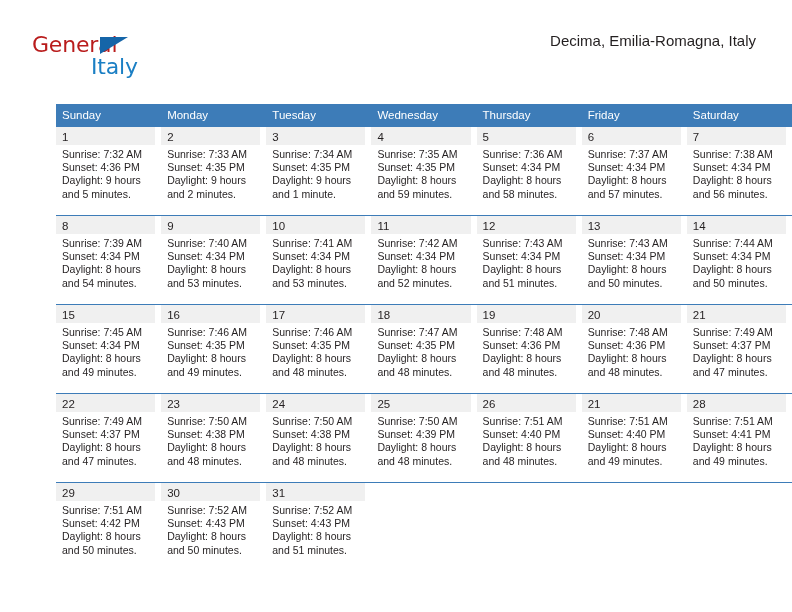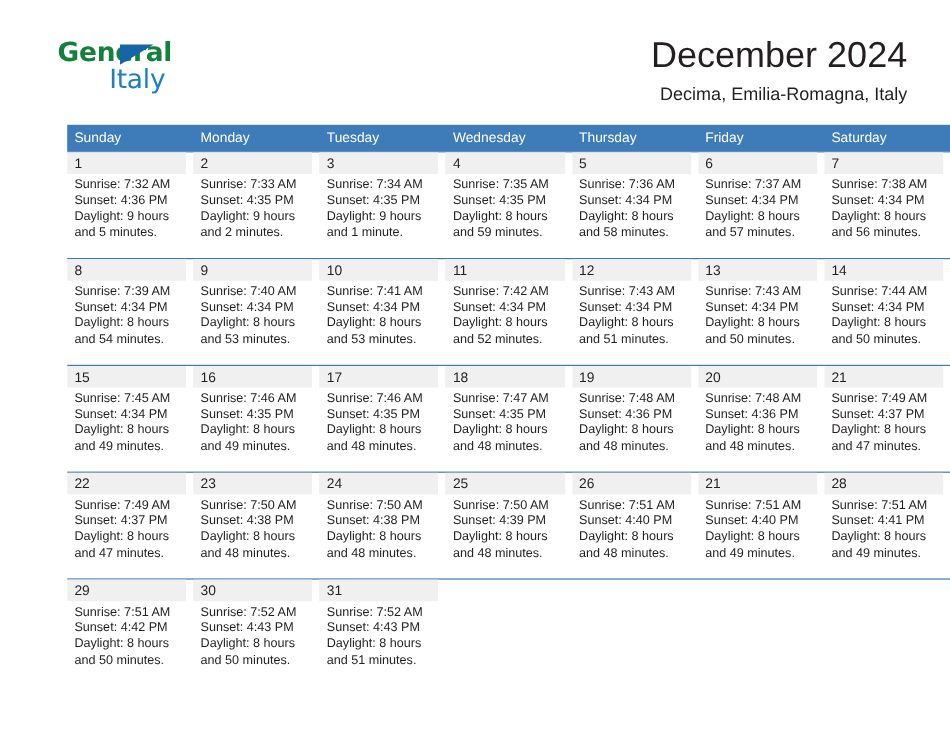--- a/index.html
+++ b/index.html
@@ -30,27 +30,26 @@
   }
   .logo {
     position: absolute;
     left: 32px;
     top: 32px;
     width: 160px;
     height: 52px;
   }
   .logo-general {
     position: absolute;
-    left: 16px;
+    left: 0;
     top: 0;
     font-size: 22px;
     letter-spacing: -0.2px;
-    color: #15803d;
+    color: #b91c1c;
     font-family: "DejaVu Sans", sans-serif;
-    font-weight: bold;
   }
   .logo-tri {
     position: absolute;
     left: 68px;
     top: 5px;
     width: 0;
     height: 0;
     border-left: 28px solid #1565a8;
     border-bottom: 17px solid transparent;
   }
@@ -153,21 +152,20 @@
 
   <div class="topbar">
 
     <div class="logo">
       <span class="logo-general">General</span>
       <span class="logo-tri"></span>
       <span class="logo-blue">Italy</span>
     </div>
 
     <div class="title-block">
-      <div class="cal-title">December 2024</div>
       <div class="cal-subtitle">Decima, Emilia-Romagna, Italy</div>
     </div>
 
   </div>
 
   <div class="calendar">
 
     <div class="weekdays">
       <div class="weekday">Sunday</div>
       <div class="weekday">Monday</div>

